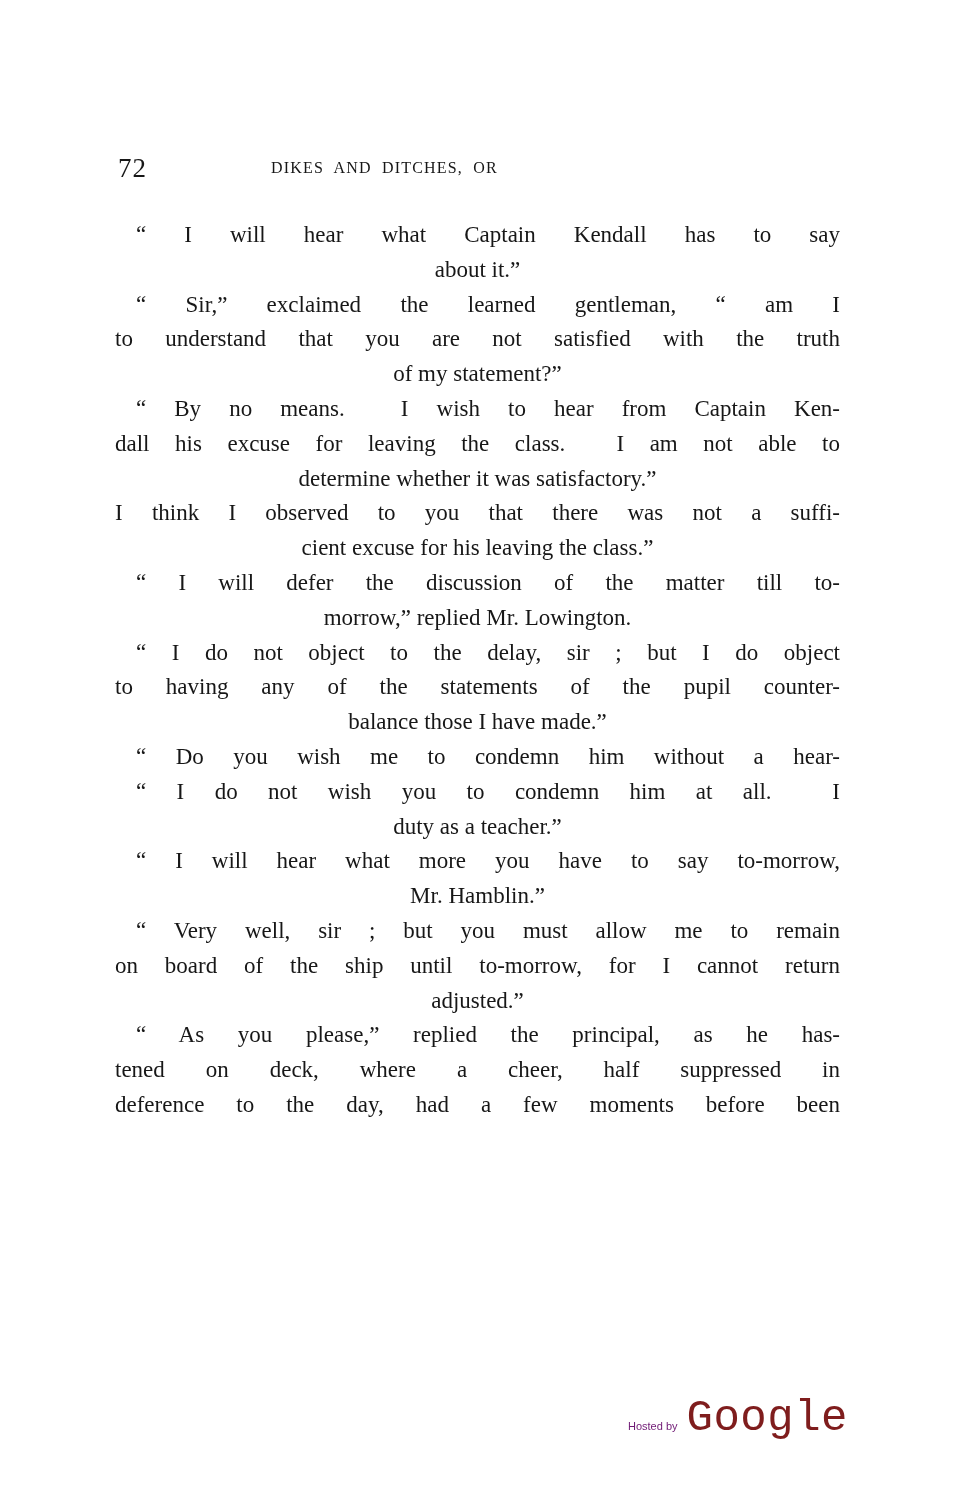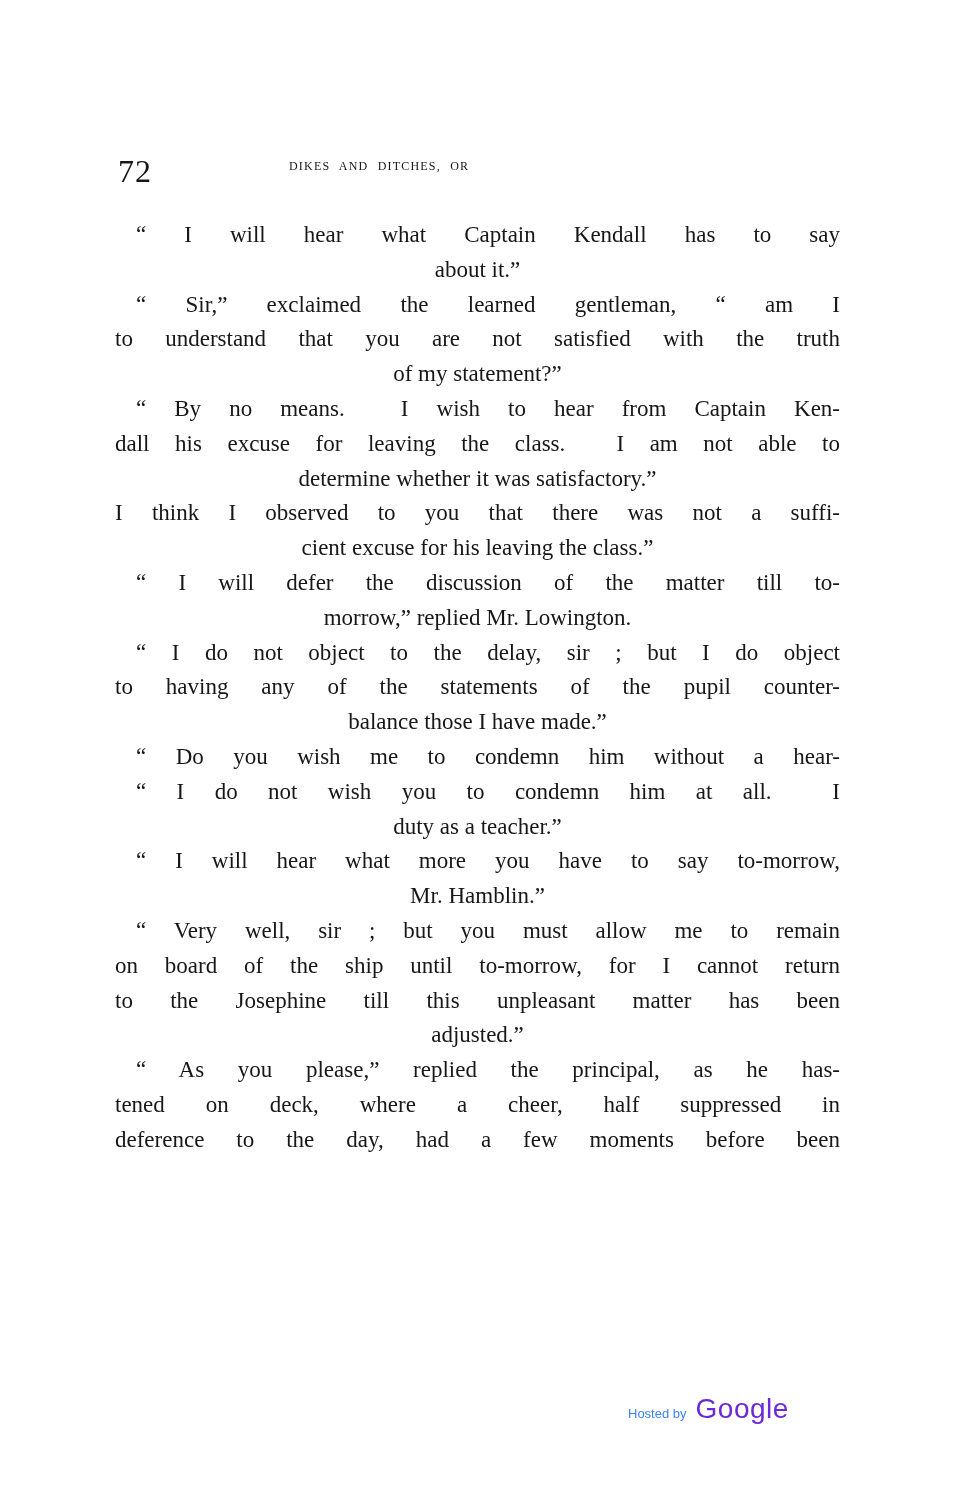--- a/index.html
+++ b/index.html
@@ -13,28 +13,28 @@
     height: 1512px;
     background: var(--paper, #ffffff);
     color: var(--ink, #171717);
     overflow: hidden;
   }
   
   .folio {
     position: absolute;
     left: 118px;
     top: 153px;
-    font-size: 32px;
+    font-size: 27px;
     letter-spacing: 1px;
   }
   .running-head {
     position: absolute;
-    left: 289px;
+    left: 271px;
     top: 159px;
-    font-size: 12px;
+    font-size: 16px;
     letter-spacing: 1.2px;
     word-spacing: 5px;
   }
   
   .body-text {
     position: absolute;
     left: 115px;
     top: 218px;
     width: 725px;
     font-size: 23px;
@@ -58,28 +58,28 @@
   .footer {
     position: absolute;
     left: 628px;
     top: 1393px;
     display: flex;
     align-items: baseline;
     gap: 9px;
   }
   .hosted-by {
     font-family: "Liberation Sans", sans-serif;
-    font-size: 13px;
-    color: #3b82f6;
+    font-size: 11px;
+    color: #701a75;
   }
   .google-logo {
-    font-family: Liberation Sans, sans-serif;
-    font-size: 28px;
+    font-family: Liberation Mono, monospace;
+    font-size: 44px;
     letter-spacing: 0.5px;
-    color: #6d28d9;
+    color: #7f1d1d;
   }
 </style>
 </head>
 <body>
 
 <div class="page">
 
   <div>
     <span class="folio">72</span>
     <span class="running-head">DIKES AND DITCHES, OR</span>
@@ -101,21 +101,20 @@
       <div class="line indent stretch">“ I do not object to the delay, sir ; but I do object</div>
       <div class="line stretch">to having any of the statements of the pupil counter-</div>
       <div class="line">balance those I have made.”</div>
       <div class="line indent stretch">“ Do you wish me to condemn him without a hear-</div>
       <div class="line indent stretch">“ I do not wish you to condemn him at all.&nbsp; I</div>
       <div class="line">duty as a teacher.”</div>
       <div class="line indent stretch">“ I will hear what more you have to say to-morrow,</div>
       <div class="line">Mr. Hamblin.”</div>
       <div class="line indent stretch">“ Very well, sir ; but you must allow me to remain</div>
       <div class="line stretch">on board of the ship until to-morrow, for I cannot return</div>
-      <div class="line stretch">to the Josephine till this unpleasant matter has been</div>
       <div class="line">adjusted.”</div>
       <div class="line indent stretch">“ As you please,” replied the principal, as he has-</div>
       <div class="line stretch">tened on deck, where a cheer, half suppressed in</div>
       <div class="line stretch">deference to the day, had a few moments before been</div>
     </div>
 
   <div class="footer">
     <span class="hosted-by">Hosted by</span>
     <span class="google-logo">Google</span>
   </div>

